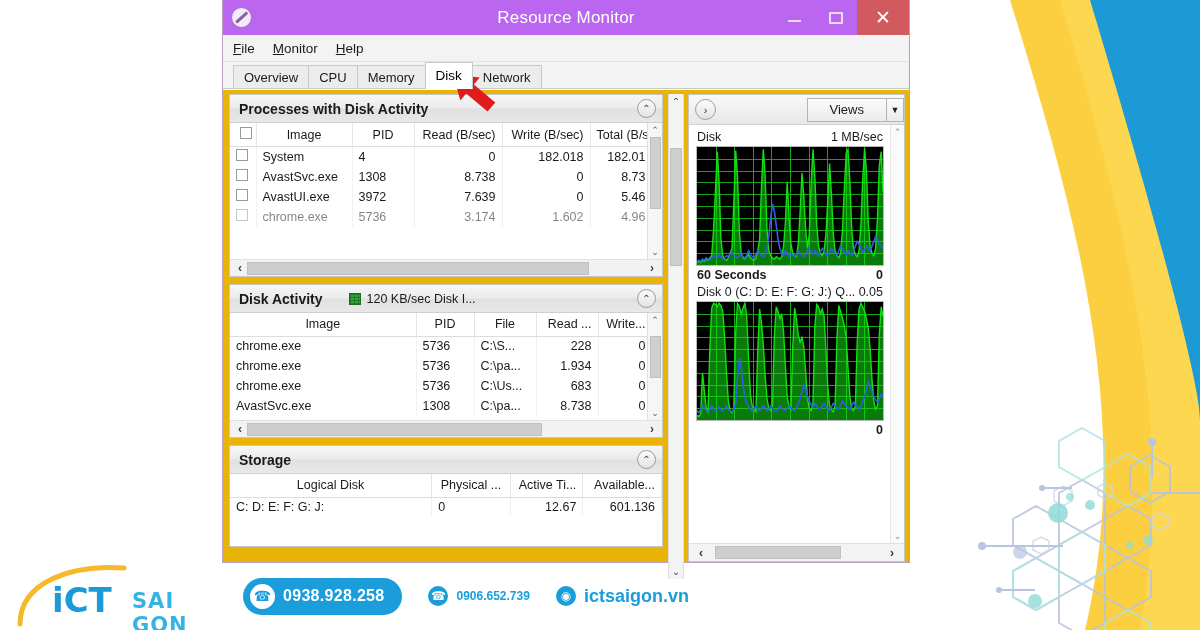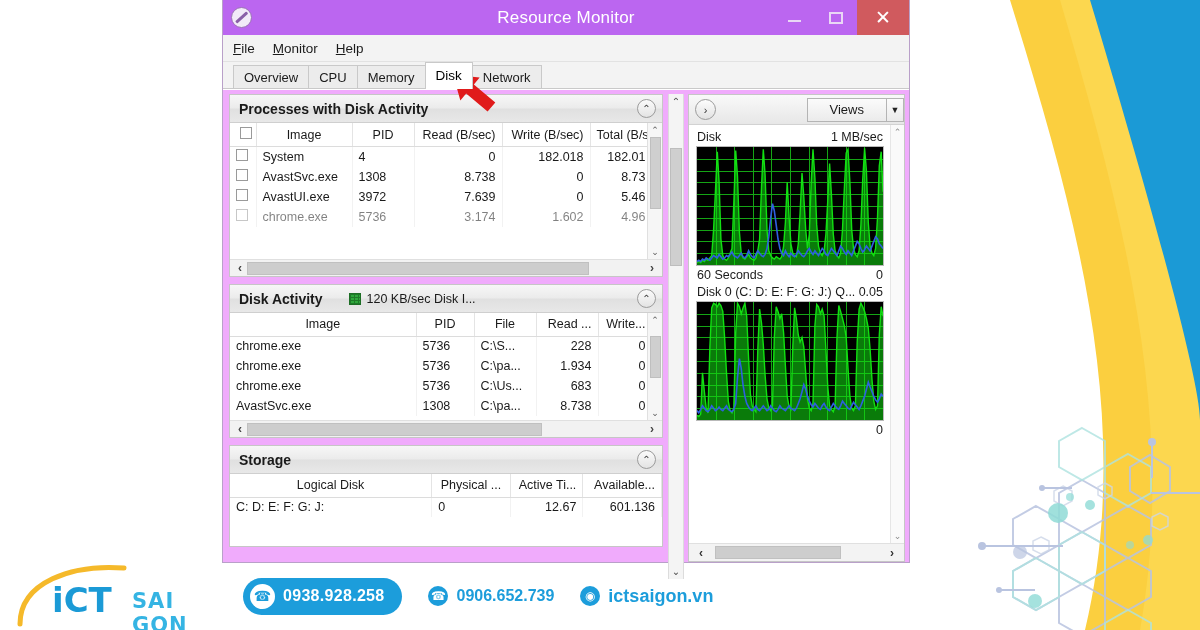--- a/index.html
+++ b/index.html
@@ -69,21 +69,21 @@
     background: #ececec; margin-right: -1px; line-height: 16px;
     position: relative; height: 23px;
   }
   .tab.active {
     background: #ffffff; color: #000; height: 27px; margin-bottom: -1px;
     z-index: 3; padding-top: 5px; font-size: 13.5px;
   }
   .tab.pad { border: none; background: transparent; flex: 1; }
 
   .body-area {
-    flex: 1; display: flex; background: #f0abfc; min-height: 0;
+    flex: 1; display: flex; background: #eab308; min-height: 0;
     border-top: 1px solid #fff;
   }
 
   
   .left-col { width: 440px; flex: none; display: flex; flex-direction: column;
      padding: 4px 0 0 6px; gap: 7px; overflow: hidden; }
 
   .panel { background: #fff; border: 1px solid #c6c6c6; flex: none; }
   .panel-head {
     height: 28px; display: flex; align-items: center; padding: 0 6px 0 9px;
@@ -168,21 +168,21 @@
   .views-btn .lbl { font-size: 13px; color: #1a1a1a; padding: 0 22px 0 22px; }
   .views-btn .dd { width: 17px; height: 100%; border-left: 1px solid #b4b4b4;
     display:flex; align-items:center; justify-content:center; font-size:9px; color:#222; }
 
   .graph-body { flex: 1; overflow: hidden; display: flex; min-height: 0; }
   .graph-inner { flex: 1; padding: 4px 6px 0 7px; min-width: 0; }
   .g-labelrow { display: flex; justify-content: space-between; font-size: 12.5px; color: #1a1a1a; padding: 1px 1px 2px 1px; }
   .g-labelrow .l { overflow: hidden; white-space: nowrap; }
   .plot { background: #000; border: 1px solid #b9b9b9; position: relative; overflow: hidden; }
   .plot svg { display: block; }
-  .g-foot { display: flex; justify-content: space-between; font-size: 12.5px; color: #1a1a1a; padding: 2px 1px 2px 1px; }
+  .g-foot { display: flex; justify-content: space-between; font-size: 12.5px; color: #1a1a1a; padding: 2px 1px 2px 1px; font-weight: bold; }
   .g-foot.right-only { justify-content: flex-end; }
 
   .graph-vsb {
     width: 14px; flex: none; background: #fafafa; border-left: 1px solid #e6e6e6;
     display: flex; flex-direction: column; align-items: center; justify-content: space-between;
     font-size: 9px; color: #8a8a8a; padding: 2px 0;
   }
   .graph-hsb {
     height: 18px; flex: none; background: #f3f3f3; border-top: 1px solid #e0e0e0;
     display: flex; align-items: center; padding: 0 4px;
@@ -204,21 +204,21 @@
   .pill {
     display: flex; align-items: center; gap: 8px; background: #1c9ddb; color: #fff;
     border-radius: 20px; padding: 6px 18px 6px 7px; margin-left: 16px;
   }
   .pill .circ { width: 25px; height: 25px; border-radius: 50%; background: #fff;
     display: flex; align-items: center; justify-content: center; color: #1c9ddb; font-size: 14px; }
   .pill .ptxt { font-size: 16px; font-weight: bold; letter-spacing: .3px; }
   .contact { display: flex; align-items: center; gap: 8px; margin-left: 26px; color: #1c9ddb; }
   .contact .ic { width: 20px; height: 20px; border-radius: 50%; background: #1c9ddb; color: #fff;
      display:flex; align-items:center; justify-content:center; font-size: 12px; }
-  .contact .ctxt { font-size: 16px; font-weight: bold; color: #1c9ddb; }
+  .contact .ctxt { font-size: 12px; font-weight: bold; color: #1c9ddb; }
   .contact.web .ctxt { font-size: 18px; }
 </style>
 </head>
 <body>
 
 <div id="root">
 
   <div class="bg-deco">
     <svg width="1200" height="630" viewBox="0 0 1200 630">
       <defs>

